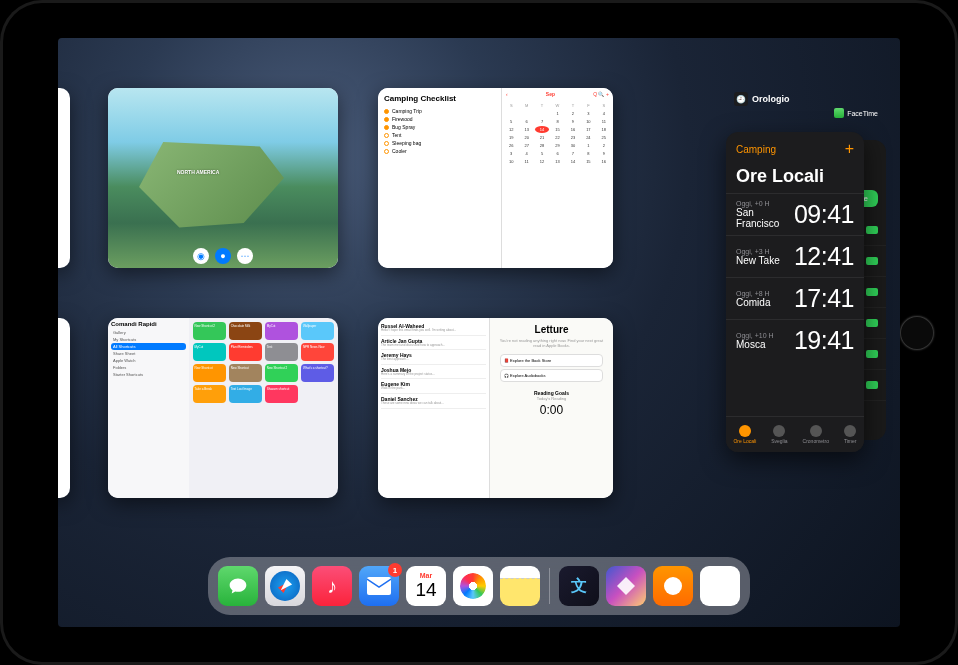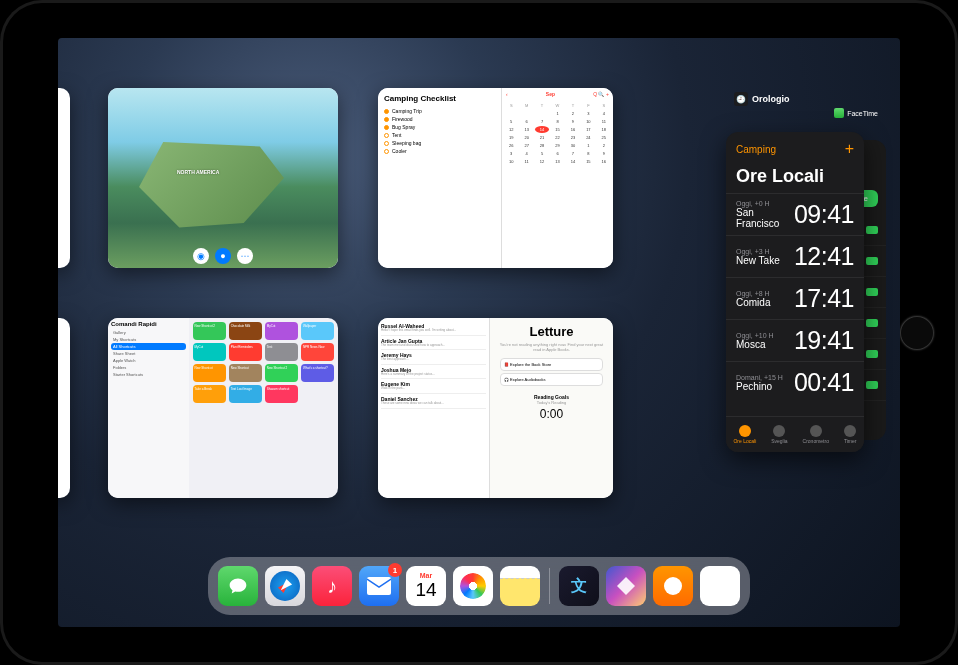--- a/index.html
+++ b/index.html
@@ -71,21 +71,21 @@
 .sc-side-item{padding:1px 2px;color:#555}
 .sc-side-item.sel{background:#007aff;color:#fff;border-radius:3px}
 .sc-grid{flex:1;display:grid;grid-template-columns:repeat(4,1fr);gap:3px;padding:4px;align-content:start}
 .sc-tile{height:18px;border-radius:4px;font-size:3px;color:#fff;padding:2px;overflow:hidden}
 .mail-pane{background:#fff;display:flex}
 .mail-list{flex:1;padding:3px;font-size:4px}
 .mail-item{padding:2px 0;border-bottom:1px solid #eee}
 .mail-from{font-weight:700;font-size:5px}
 .mail-prev{color:#999;font-size:3px;line-height:1.2}
 .books-pane{background:#fafaf7;padding:6px;text-align:center}
-.books-title{font-size:13px;font-weight:600;margin-bottom:3px}
+.books-title{font-size:10px;font-weight:600;margin-bottom:3px}
 .books-sub{font-size:4px;color:#999;margin-bottom:6px}
 .books-btn{background:#fff;border:1px solid #ddd;border-radius:4px;padding:3px;font-size:4px;margin:2px 4px;text-align:left}
 .books-goals{margin-top:8px;font-size:5px;font-weight:600}
 .books-timer{font-size:12px;font-weight:300;margin-top:2px}
 .slide-header{position:absolute;top:-18px;left:8px;display:flex;align-items:center;gap:4px;font-size:9px;color:#fff;font-weight:600}
 .slide-icon{width:14px;height:14px;border-radius:3px;background:#1c1c1e;display:flex;align-items:center;justify-content:center;font-size:8px}
 .ft-header{position:absolute;top:-2px;right:8px;display:flex;align-items:center;gap:3px;font-size:7px;color:#fff}
 </style>
 </head>
 <body>
@@ -370,27 +370,20 @@
                 </div>
                 <div class="clock-time">17:41</div>
               </div>
               <div class="clock-row">
                 <div class="clock-city">
                   <div class="clock-meta">Oggi, +10 H</div>
                   <div class="clock-name">Mosca</div>
                 </div>
                 <div class="clock-time">19:41</div>
               </div>
-              <div class="clock-row">
-                <div class="clock-city">
-                  <div class="clock-meta">Domani, +15 H</div>
-                  <div class="clock-name">Pechino</div>
-                </div>
-                <div class="clock-time">00:41</div>
-              </div>
             </div>
           <div class="clock-tabs" id="clock-tabs">
               <div class="clock-tab active">
                 <div class="clock-tab-icon "></div>
                 <div class="clock-tab-label">Ore Locali</div>
               </div>
               <div class="clock-tab">
                 <div class="clock-tab-icon off"></div>
                 <div class="clock-tab-label">Sveglia</div>
               </div>

